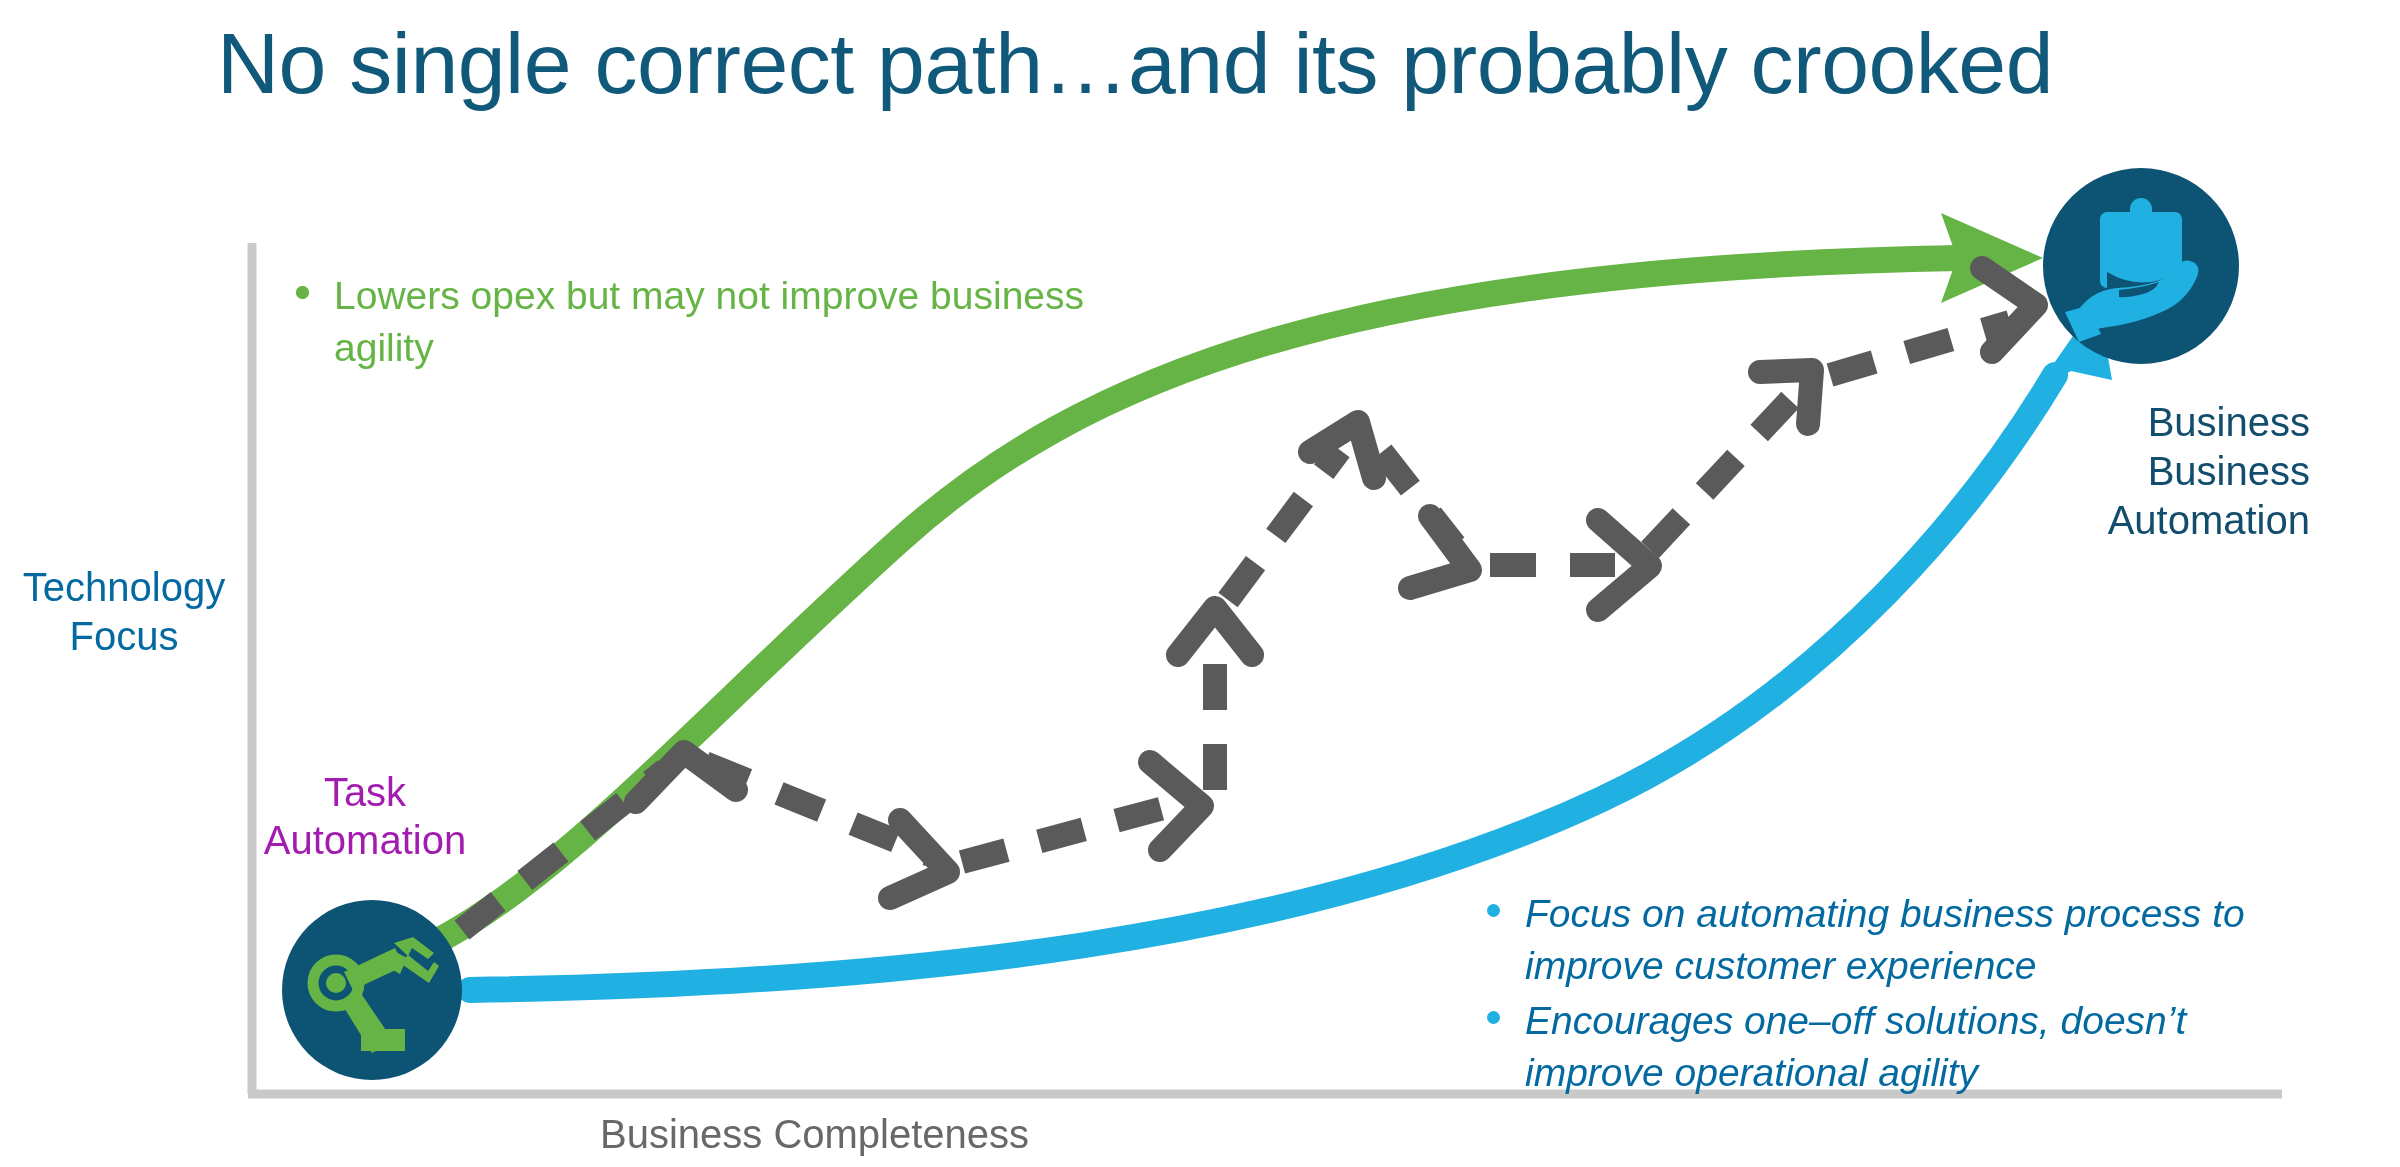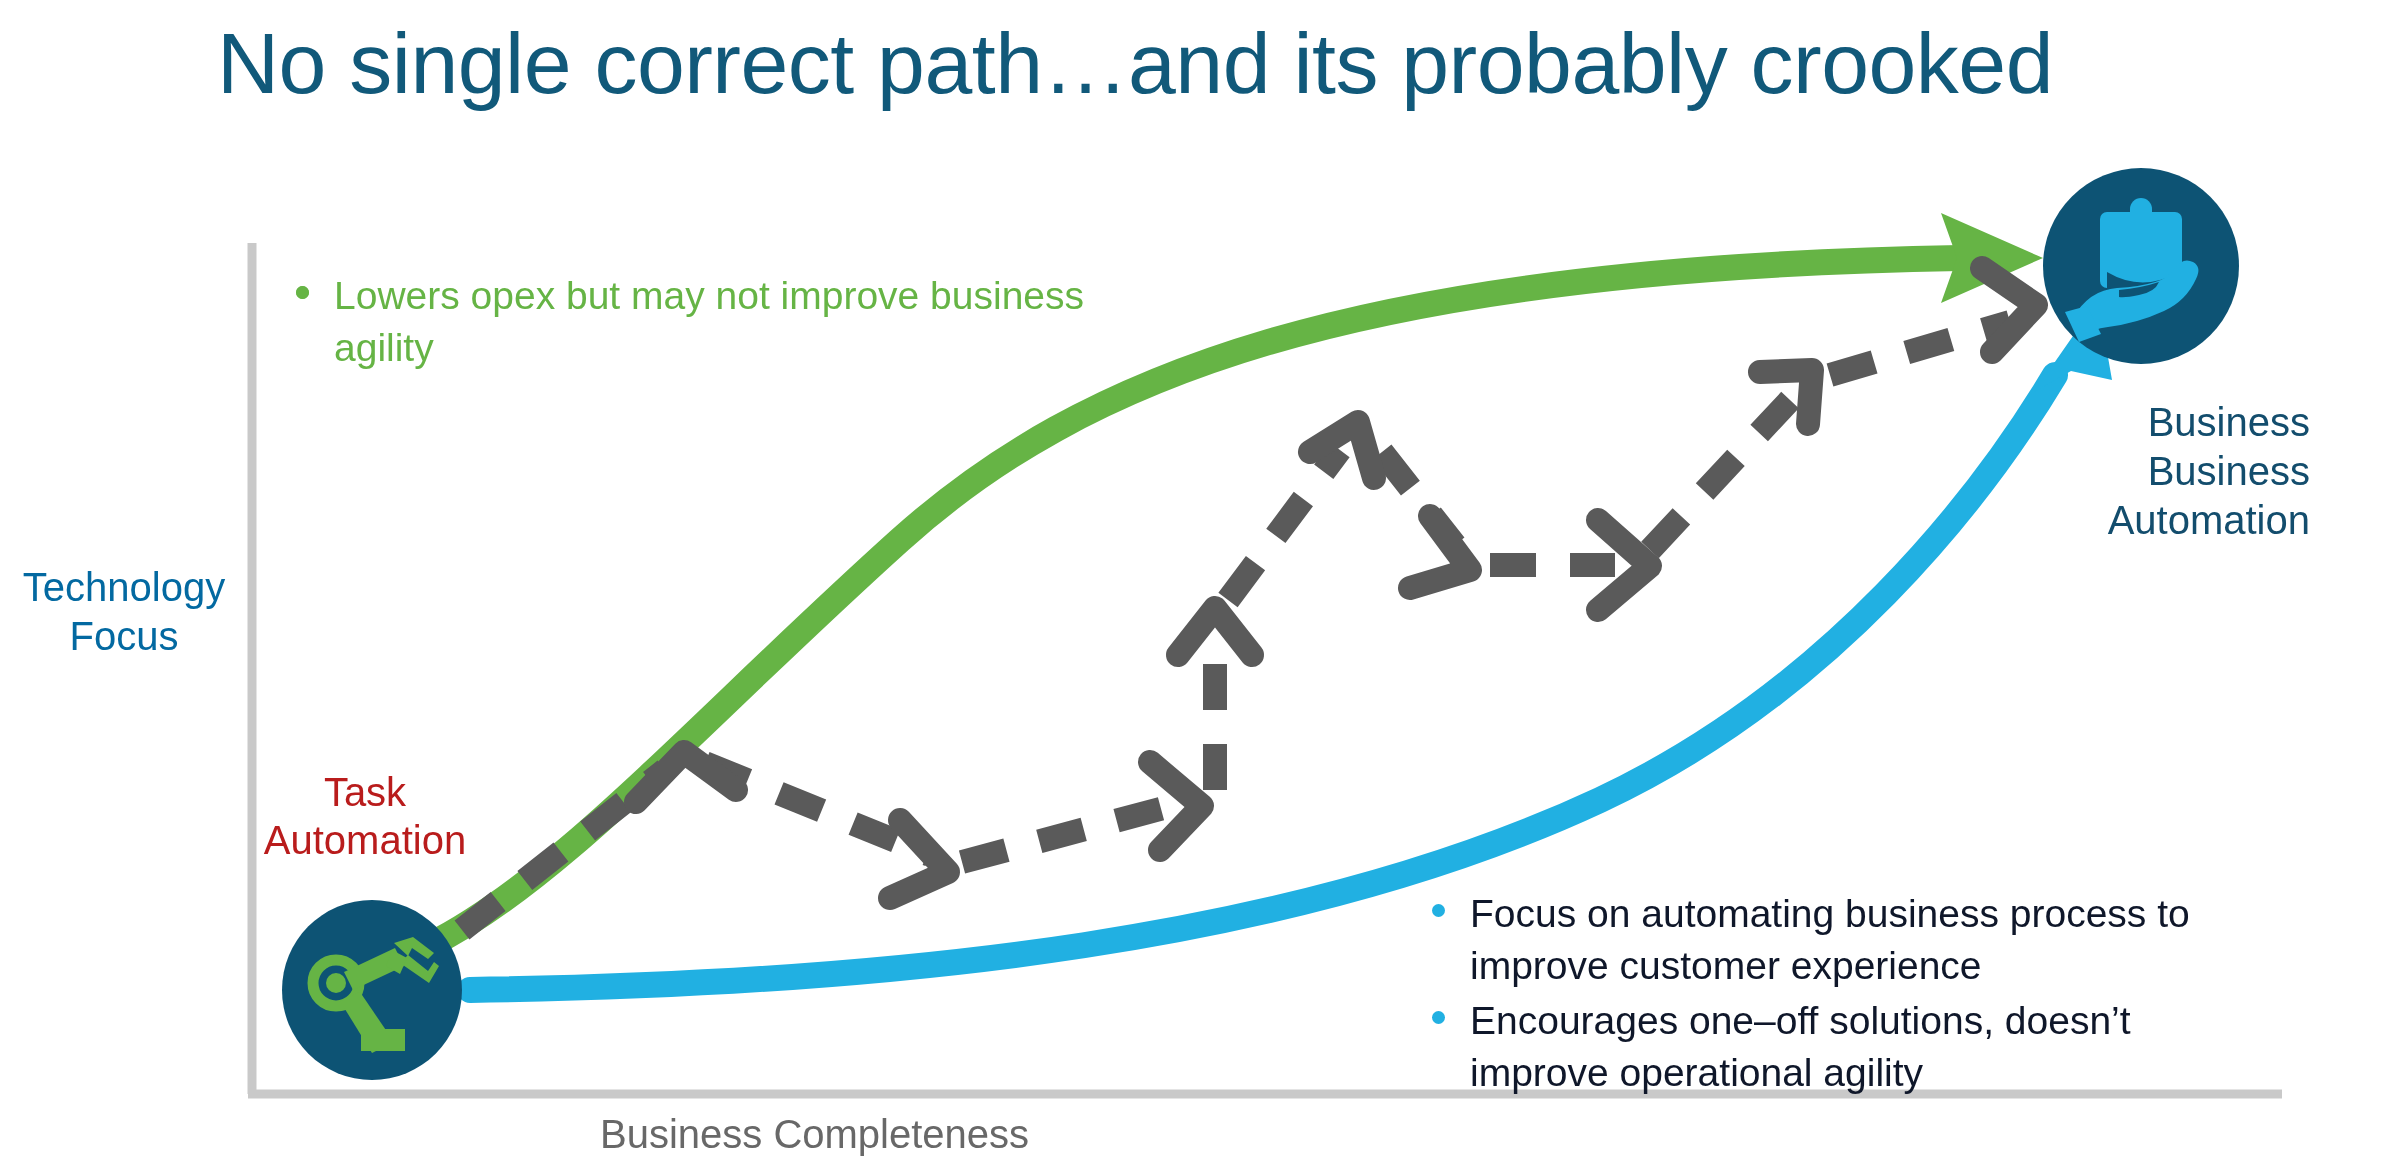--- a/index.html
+++ b/index.html
@@ -69,21 +69,21 @@
 
   
   #task-automation-label {
     position: absolute;
     left: 230px;
     top: 768px;
     width: 270px;
     text-align: center;
     font-size: 40px;
     line-height: 1.2;
-    color: #b91c1c;
+    color: #a21caf;
   }
   #bpa-label {
     position: absolute;
     left: 2040px;
     top: 398px;
     width: 270px;
     text-align: right;
     font-size: 40px;
     line-height: 1.22;
     color: #134d6d;
@@ -115,24 +115,25 @@
     display: block;
   }
   #green-callout {
     left: 290px;
     top: 268px;
     width: 830px;
     color: #66b445;
   }
   #green-callout .bullet-dot { background: #66b445; }
   #blue-callout {
-    left: 1426px;
+    left: 1481px;
     top: 888px;
     width: 830px;
-    color: #0f172a;
+    color: #0369a1;
+    font-style: italic;
   }
   #blue-callout .bullet-dot { background: #21b0e2; }
 
   
   .icon-badge {
     position: absolute;
     border-radius: 50%;
     background: #0d5374;
   }
   #task-automation-icon {

